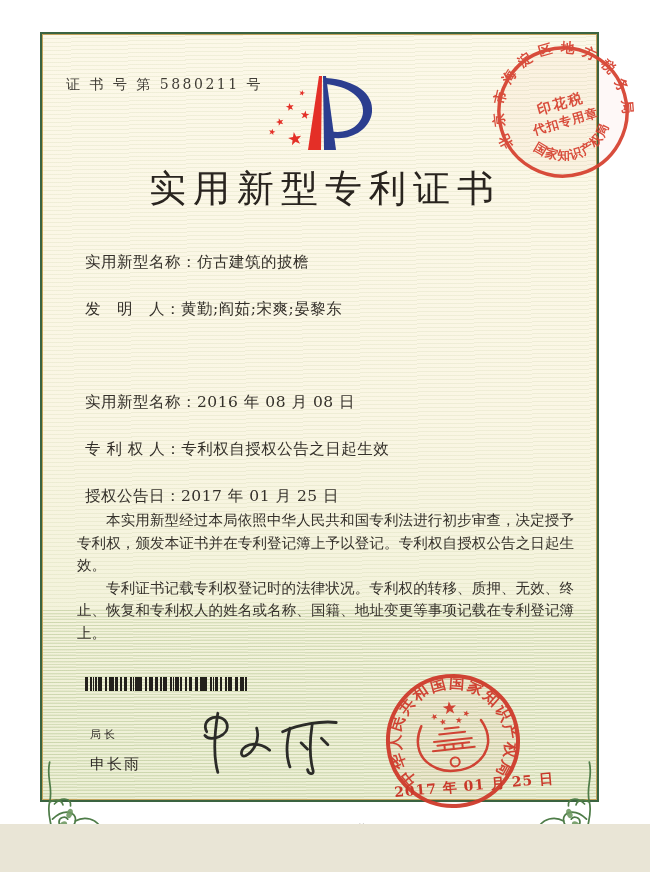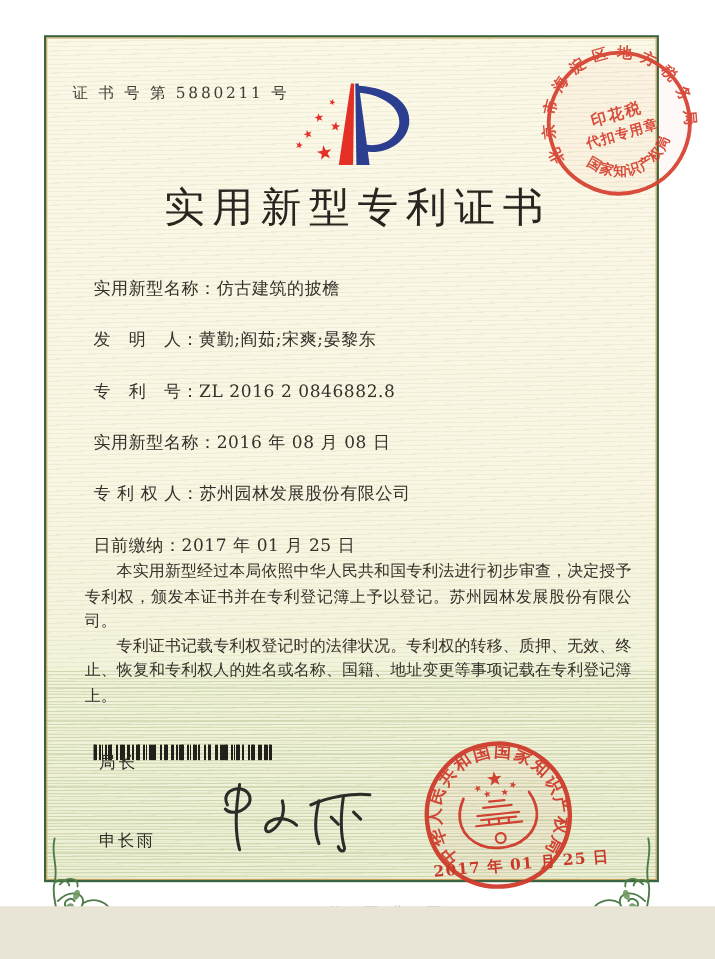--- a/index.html
+++ b/index.html
@@ -17,21 +17,21 @@
          font-weight:normal;letter-spacing:7px;color:#29241f;}
   .field{position:absolute;left:85px;font-size:15.5px;color:#34302a;letter-spacing:0.5px;white-space:nowrap;}
   .paras{position:absolute;left:77px;top:509px;width:497px;font-size:14.5px;line-height:22.5px;
          color:#34302a;text-align:justify;}
   .paras p{margin:0;text-indent:2em;}
   .barcode{position:absolute;left:85px;top:677px;width:164px;height:14px;
     background:
       repeating-linear-gradient(90deg,#23201c 0 2px,transparent 2px 5px),
       repeating-linear-gradient(90deg,#23201c 0 1px,transparent 1px 8px),
       repeating-linear-gradient(90deg,#23201c 0 3px,transparent 3px 13px);}
-  .sig-title{position:absolute;left:90px;top:684px;font-size:15px;letter-spacing:3px;color:#2f2b26;}
+  .sig-title{position:absolute;left:90px;top:727px;font-size:11px;letter-spacing:3px;color:#2f2b26;}
   .sig-name{position:absolute;left:90px;top:755px;font-size:15px;letter-spacing:2px;color:#2f2b26;text-align:right;}
   .signature-svg{position:absolute;left:186px;top:704px;}
   .tax-stamp{position:absolute;left:489px;top:38px;transform:rotate(-16deg);opacity:.93;}
   .seal{position:absolute;left:382px;top:670px;transform:rotate(-6deg);opacity:.95;}
   .seal-date{position:absolute;left:394px;top:777px;transform:rotate(-5deg);font-size:14px;
              color:#c9392a;letter-spacing:1px;white-space:nowrap;font-weight:bold;}
   .footer{position:absolute;left:0;top:822px;width:650px;text-align:center;font-size:12.5px;
           color:#4b463b;letter-spacing:1px;padding-left:28px;}
   .logo{position:absolute;left:250px;top:60px;}
   .orn-left{position:absolute;left:43px;top:760px;}
@@ -118,35 +118,32 @@
   </svg>
 
   <div class="title">实用新型专利证书</div>
 
   <div class="field" style="top:252px">
     <span>实用新型名称：</span><span>仿古建筑的披檐</span>
   </div>
   <div class="field" style="top:299px">
     <span>发　明　人：</span><span>黄勤;阎茹;宋爽;晏黎东</span>
   </div>
-  <div class="field" style="top:346px">
-    <span>专　利　号：</span><span>ZL 2016 2 0846882.8</span>
-  </div>
   <div class="field" style="top:392px">
     <span>实用新型名称：</span><span>2016 年 08 月 08 日</span>
   </div>
   <div class="field" style="top:439px">
-    <span>专 利 权 人：</span><span>苏州园林发展股份有限公司</span>
+    <span>专 利 权 人：</span><span>专利权自授权公告之日起生效</span>
   </div>
   <div class="field" style="top:486px">
-    <span>日前缴纳：</span><span>2017 年 01 月 25 日</span>
+    <span>授权公告日：</span><span>2017 年 01 月 25 日</span>
   </div>
 
   <div class="paras">
-    <p>本实用新型经过本局依照中华人民共和国专利法进行初步审查，决定授予专利权，颁发本证书并在专利登记簿上予以登记。苏州园林发展股份有限公司。</p>
+    <p>本实用新型经过本局依照中华人民共和国专利法进行初步审查，决定授予专利权，颁发本证书并在专利登记簿上予以登记。专利权自授权公告之日起生效。</p>
     <p>专利证书记载专利权登记时的法律状况。专利权的转移、质押、无效、终止、恢复和专利权人的姓名或名称、国籍、地址变更等事项记载在专利登记簿上。</p>
   </div>
 
   <div class="barcode"></div>
 
   <div class="sig-title">局长</div>
   <div class="sig-name">申长雨</div>
   <svg class="signature-svg" width="158" height="74" viewBox="0 0 170 80">
     <g stroke="#2b2b28" stroke-width="3" fill="none" stroke-linecap="round">
       <path d="M34,10 C30,34 29,56 34,74"></path>

